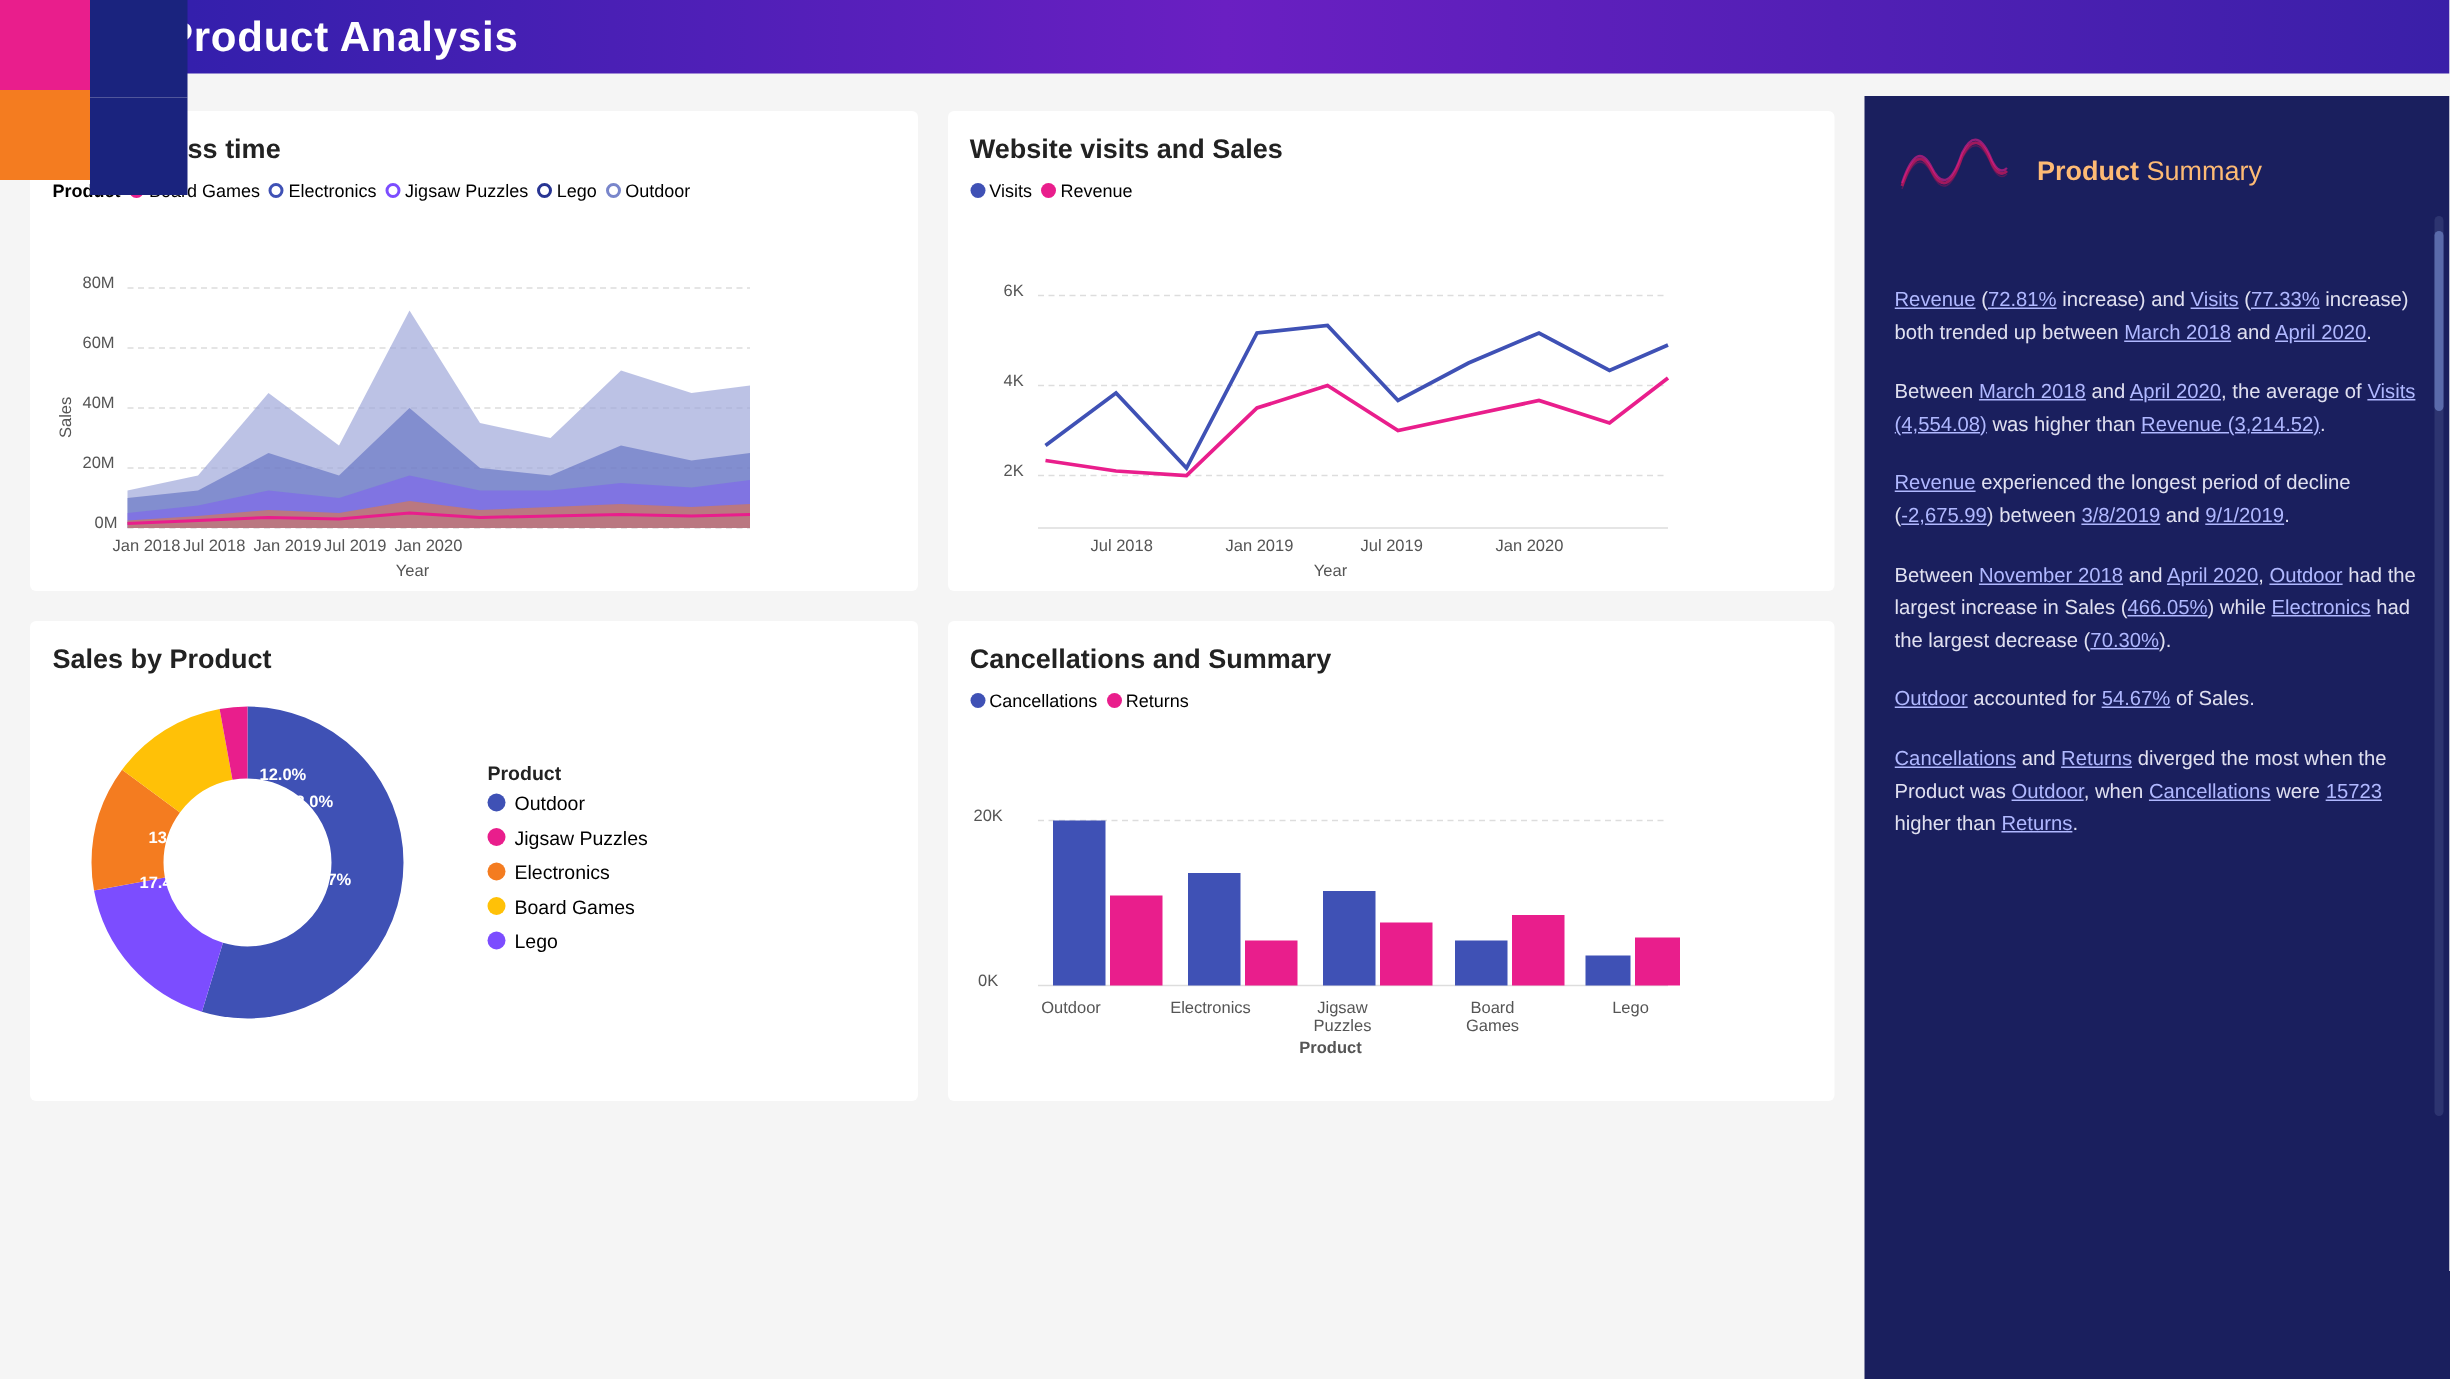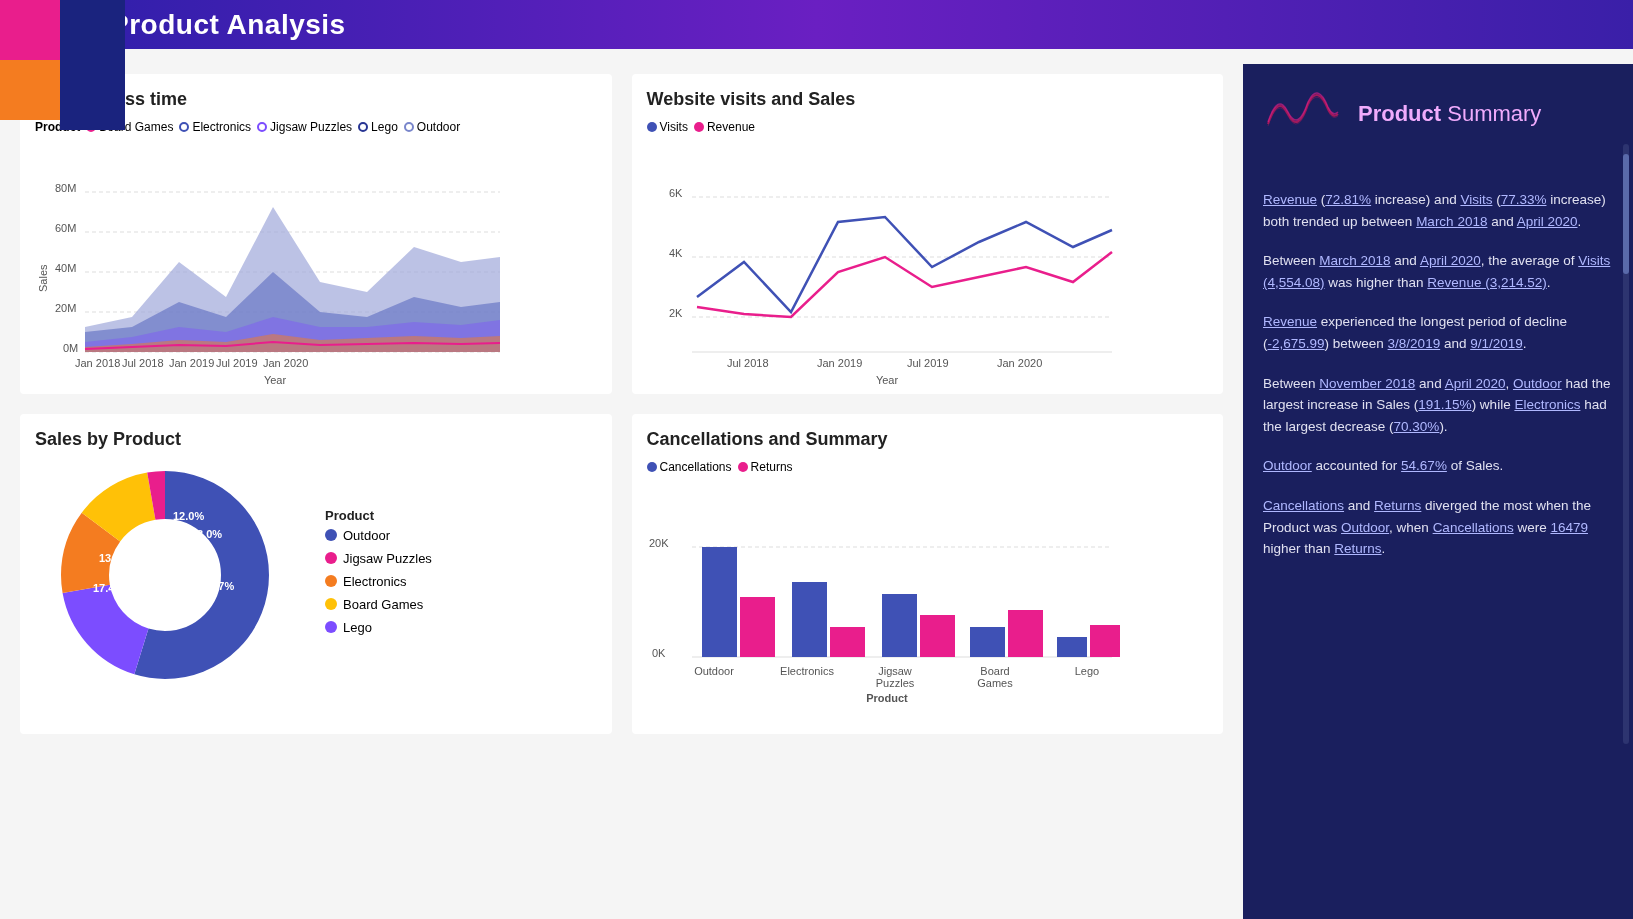--- a/index.html
+++ b/index.html
@@ -110,22 +110,22 @@
     }
     .summary-header {
       display: flex;
       align-items: center;
       margin-bottom: 20px;
     }
     .summary-waves {
       margin-right: 15px;
     }
     .summary-title {
-      font-size: 22px;
-      color: #f0abfc;
+      font-size: 18px;
+      color: #fdba74;
     }
     .summary-title strong { font-weight: 800; }
     .summary-content {
       font-size: 13.5px;
       line-height: 1.6;
       color: #e0e0f0;
       overflow-y: auto;
       max-height: 780px;
       margin-top: 45px;
     }
@@ -408,26 +408,26 @@
       <p>
         <u>Revenue</u> (<u>72.81%</u> increase) and <u>Visits</u> (<u>77.33%</u> increase) both trended up between <u>March 2018</u> and <u>April 2020</u>.
       </p>
       <p>
         Between <u>March 2018</u> and <u>April 2020</u>, the average of <u>Visits (4,554.08)</u> was higher than <u>Revenue (3,214.52)</u>.
       </p>
       <p>
         <u>Revenue</u> experienced the longest period of decline (<u>-2,675.99</u>) between <u>3/8/2019</u> and <u>9/1/2019</u>.
       </p>
       <p>
-        Between <u>November 2018</u> and <u>April 2020</u>, <u>Outdoor</u> had the largest increase in Sales (<u>191.15%</u>) while <u>Electronics</u> had the largest decrease (<u>70.30%</u>).
+        Between <u>November 2018</u> and <u>April 2020</u>, <u>Outdoor</u> had the largest increase in Sales (<u>466.05%</u>) while <u>Electronics</u> had the largest decrease (<u>70.30%</u>).
       </p>
       <p>
         <u>Outdoor</u> accounted for <u>54.67%</u> of Sales.
       </p>
       <p>
-        <u>Cancellations</u> and <u>Returns</u> diverged the most when the Product was <u>Outdoor</u>, when <u>Cancellations</u> were <u>16479</u> higher than <u>Returns</u>.
+        <u>Cancellations</u> and <u>Returns</u> diverged the most when the Product was <u>Outdoor</u>, when <u>Cancellations</u> were <u>15723</u> higher than <u>Returns</u>.
       </p>
     </div>
     <div class="scrollbar-track">
       <div class="scrollbar-thumb"></div>
     </div>
   </div>
 </div>
 
 </body></html>

